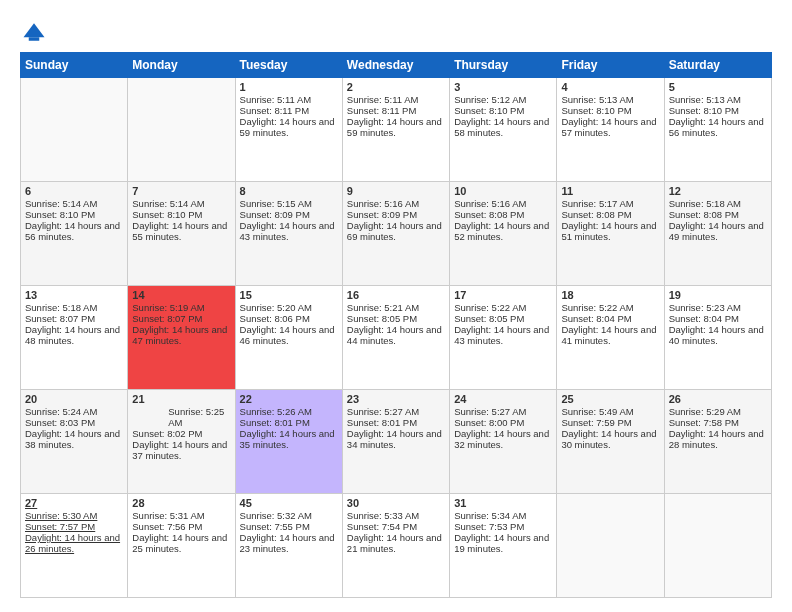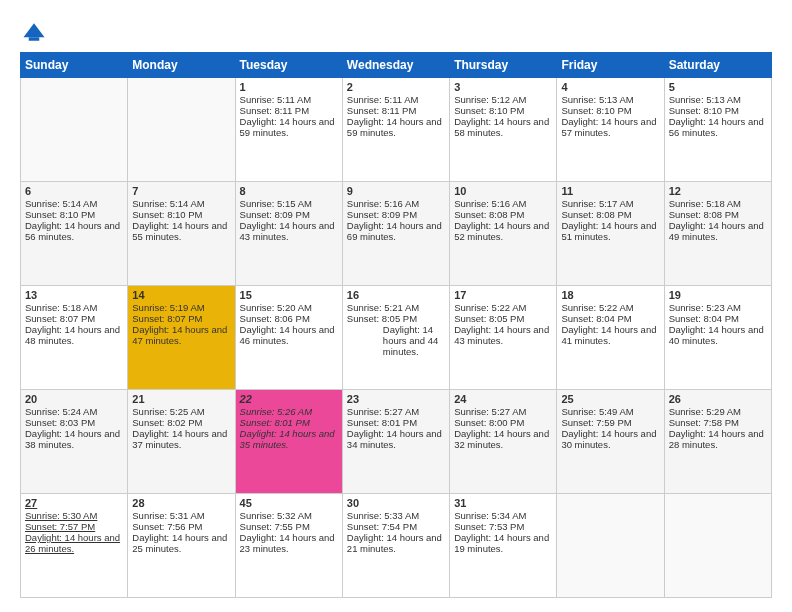--- a/index.html
+++ b/index.html
@@ -208,37 +208,37 @@
             <span style="display: block;">Daylight: 14 hours and 49 minutes.</span>
           </td>
         </tr>
         <tr>
           <td style="background: rgb(255, 255, 255);">
             <span class="day-num">13</span>
             <span style="display: block;">Sunrise: 5:18 AM</span>
             <span style="display: block;">Sunset: 8:07 PM</span>
             <span style="display: block;">Daylight: 14 hours and 48 minutes.</span>
           </td>
-          <td style="background: #eab308;">
+          <td style="background: #ef4444;">
             <span class="day-num">14</span>
             <span style="display: block;">Sunrise: 5:19 AM</span>
             <span style="display: block;">Sunset: 8:07 PM</span>
             <span style="display: block;">Daylight: 14 hours and 47 minutes.</span>
           </td>
           <td style="background: rgb(255, 255, 255);">
             <span class="day-num">15</span>
             <span style="display: block;">Sunrise: 5:20 AM</span>
             <span style="display: block;">Sunset: 8:06 PM</span>
             <span style="display: block;">Daylight: 14 hours and 46 minutes.</span>
           </td>
           <td style="background: rgb(255, 255, 255);">
             <span class="day-num">16</span>
             <span style="display: block;">Sunrise: 5:21 AM</span>
             <span style="display: block;">Sunset: 8:05 PM</span>
-            <span style="display: block; margin-left: 36px;">Daylight: 14 hours and 44 minutes.</span>
+            <span style="display: block;">Daylight: 14 hours and 44 minutes.</span>
           </td>
           <td style="background: rgb(255, 255, 255);">
             <span class="day-num">17</span>
             <span style="display: block;">Sunrise: 5:22 AM</span>
             <span style="display: block;">Sunset: 8:05 PM</span>
             <span style="display: block;">Daylight: 14 hours and 43 minutes.</span>
           </td>
           <td style="background: rgb(255, 255, 255);">
             <span class="day-num">18</span>
             <span style="display: block;">Sunrise: 5:22 AM</span>
@@ -254,25 +254,25 @@
         </tr>
         <tr>
           <td style="background: rgb(245, 245, 245);">
             <span class="day-num">20</span>
             <span style="display: block;">Sunrise: 5:24 AM</span>
             <span style="display: block;">Sunset: 8:03 PM</span>
             <span style="display: block;">Daylight: 14 hours and 38 minutes.</span>
           </td>
           <td style="background: rgb(245, 245, 245);">
             <span class="day-num">21</span>
-            <span style="display: block;">Sunrise: 5:25 AM</span>
+            <span style="display: block; margin-left: 36px;">Sunrise: 5:25 AM</span>
             <span style="display: block;">Sunset: 8:02 PM</span>
             <span style="display: block;">Daylight: 14 hours and 37 minutes.</span>
           </td>
-          <td style="background: #ec4899; font-style: italic;">
+          <td style="background: #c4b5fd;">
             <span class="day-num">22</span>
             <span style="display: block;">Sunrise: 5:26 AM</span>
             <span style="display: block;">Sunset: 8:01 PM</span>
             <span style="display: block;">Daylight: 14 hours and 35 minutes.</span>
           </td>
           <td style="background: rgb(245, 245, 245);">
             <span class="day-num">23</span>
             <span style="display: block;">Sunrise: 5:27 AM</span>
             <span style="display: block;">Sunset: 8:01 PM</span>
             <span style="display: block;">Daylight: 14 hours and 34 minutes.</span>

